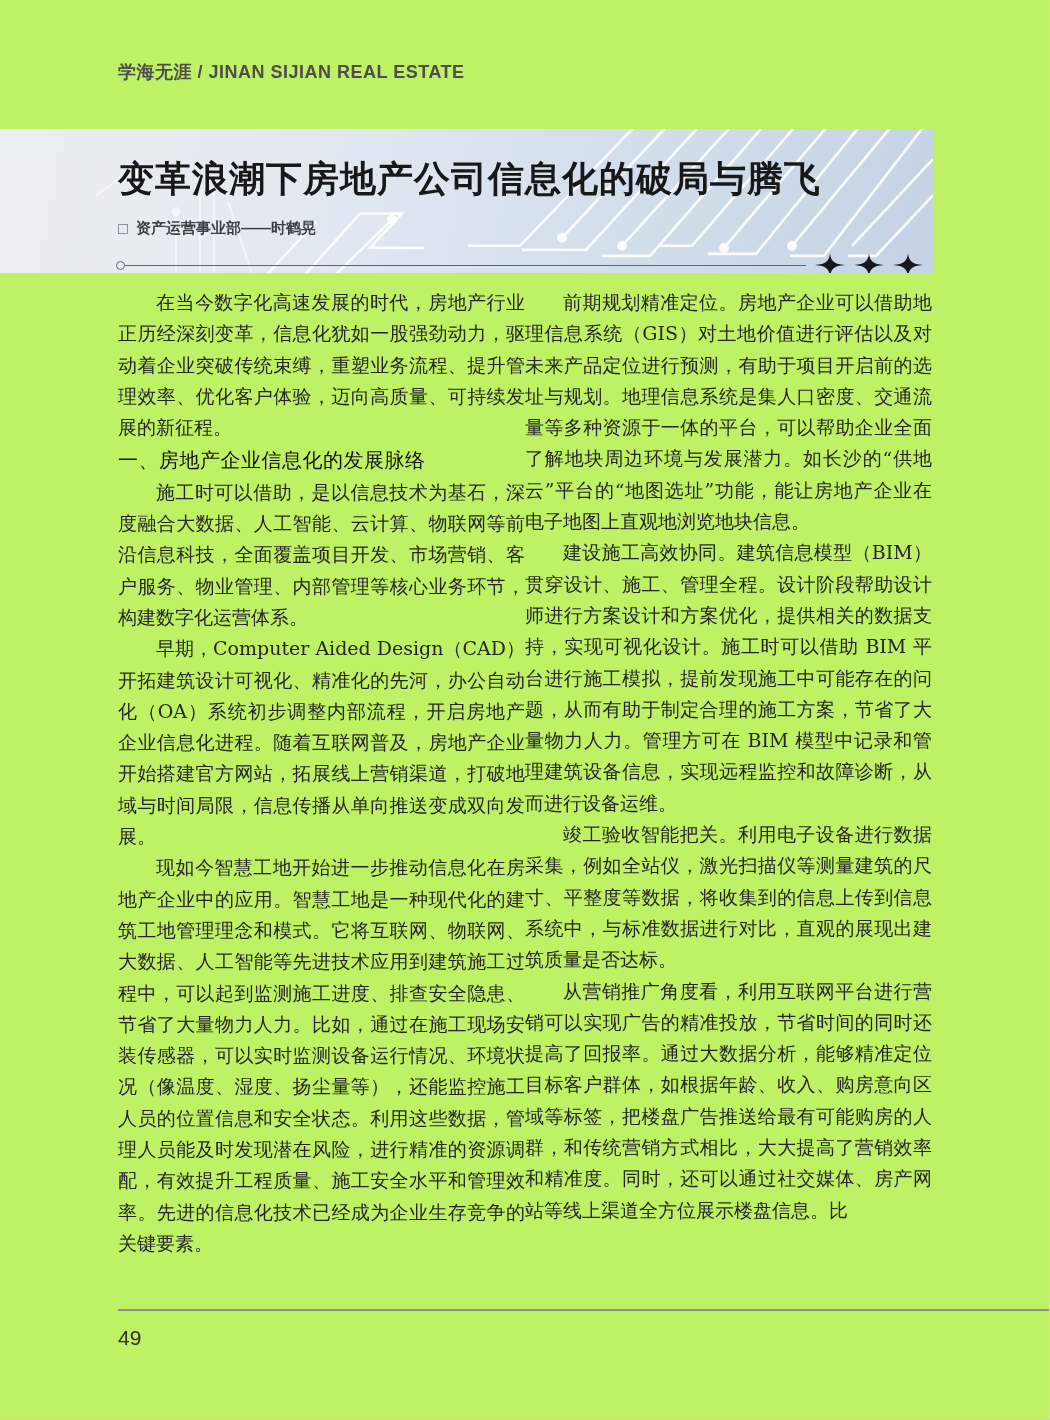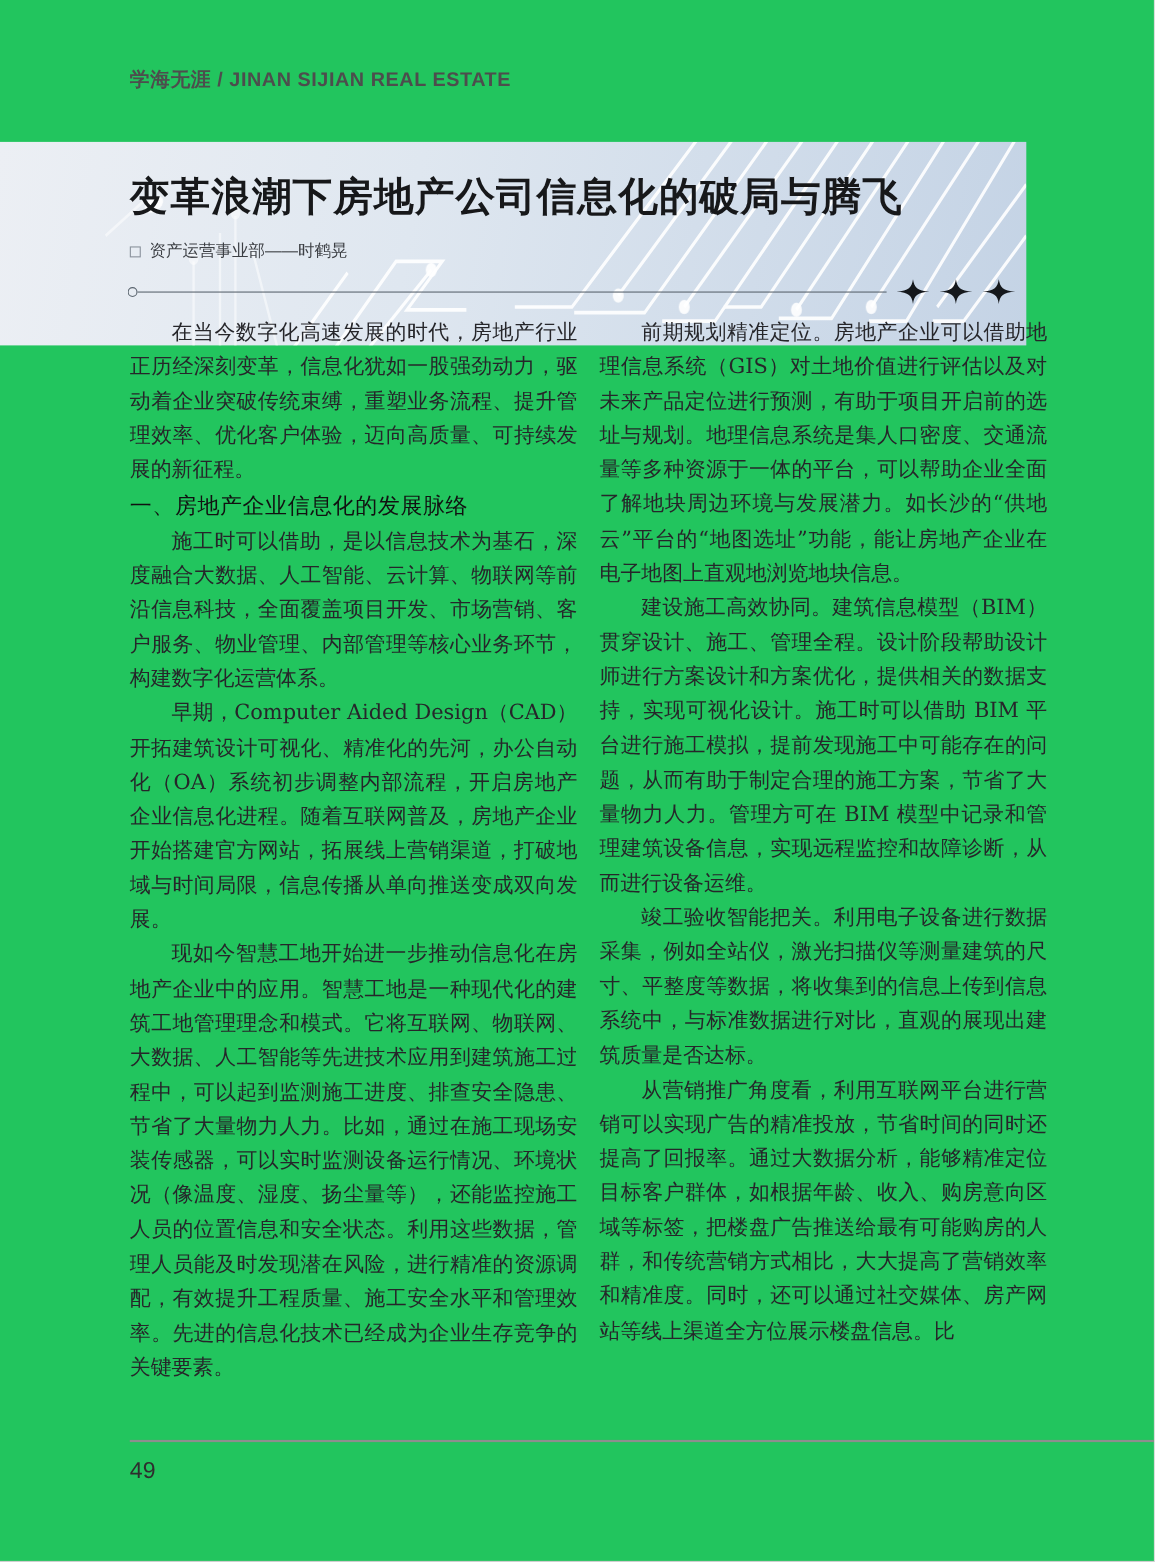--- a/index.html
+++ b/index.html
@@ -1,73 +1,73 @@
 <!DOCTYPE html>
 <html lang="zh"><head>
 <meta charset="utf-8">
 <style>
   * { margin:0; padding:0; box-sizing:border-box; }
   html,body { background:#f3f3f3; }
   .page {
     position:relative;
     width:1050px; height:1420px;
     margin:0 auto;
-    background:#22c55e;
+    background:#bef264;
     border-right:1px solid #dcdcdc;
     border-bottom:1px solid #cfcfcf;
     overflow:hidden;
     font-family:"DejaVu Serif","Liberation Serif",serif;
   }
 
   
   .brand {
     position:absolute; left:118px; top:60px;
     font-family:"Liberation Sans","DejaVu Sans",sans-serif;
     font-weight:700; font-size:18px; letter-spacing:0.5px;
     color:#4d4d4d;
   }
 
   
   .banner {
     position:absolute; left:0; top:129px;
-    width:933px; height:185px;
+    width:933px; height:144px;
     background:linear-gradient(100deg,#eceff4 0%,#dfe7f0 40%,#c4d3e5 100%);
     overflow:hidden;
   }
   .circuit { position:absolute; left:0; top:0; width:100%; height:100%; }
   .banner-title {
     position:absolute; left:118px; top:26px;
     font-family:"Liberation Sans","DejaVu Sans",sans-serif;
     font-weight:700; font-size:36px; color:#17181a; letter-spacing:1px;
     white-space:nowrap;
   }
   .byline {
     position:absolute; left:118px; top:90px;
     font-family:"Liberation Sans","DejaVu Sans",sans-serif;
-    font-size:15px; color:#3c3f44; display:flex; align-items:center; gap:8px;
+    font-size:15px; color:#3c3f44; display:flex; align-items:center; gap:8px;font-weight:bold;
   }
   .bybox {
     display:inline-block; width:10px; height:10px;
     border:1.5px solid #8a929c; background:transparent;
   }
   .divider {
     position:absolute; left:116px; right:10px; top:122px; height:28px;
     display:flex; align-items:center;
   }
   .divider .circ {
     width:9px; height:9px; border:1.5px solid #5c6670; border-radius:50%;
     flex:0 0 auto;
   }
   .divider .rule { flex:1 1 auto; height:0; border-top:1.2px solid #5c6670; }
   .divider .star { flex:0 0 auto; margin-left:9px; }
 
   
   .article {
     position:absolute; left:118px; top:287px; width:834px;
-    display:flex; gap:20px;
+    display:flex; 
   }
   .col { width:407px; }
   .col p {
     font-size:19px; line-height:31.3px; color:#26262a;
     text-align:justify; text-indent:2em;
   }
   .col h2 {
     font-family:"Liberation Sans","DejaVu Sans",sans-serif;
     font-size:20px; line-height:31.3px; font-weight:400; color:#111;
     margin:2px 0 0 0; letter-spacing:0.5px;

